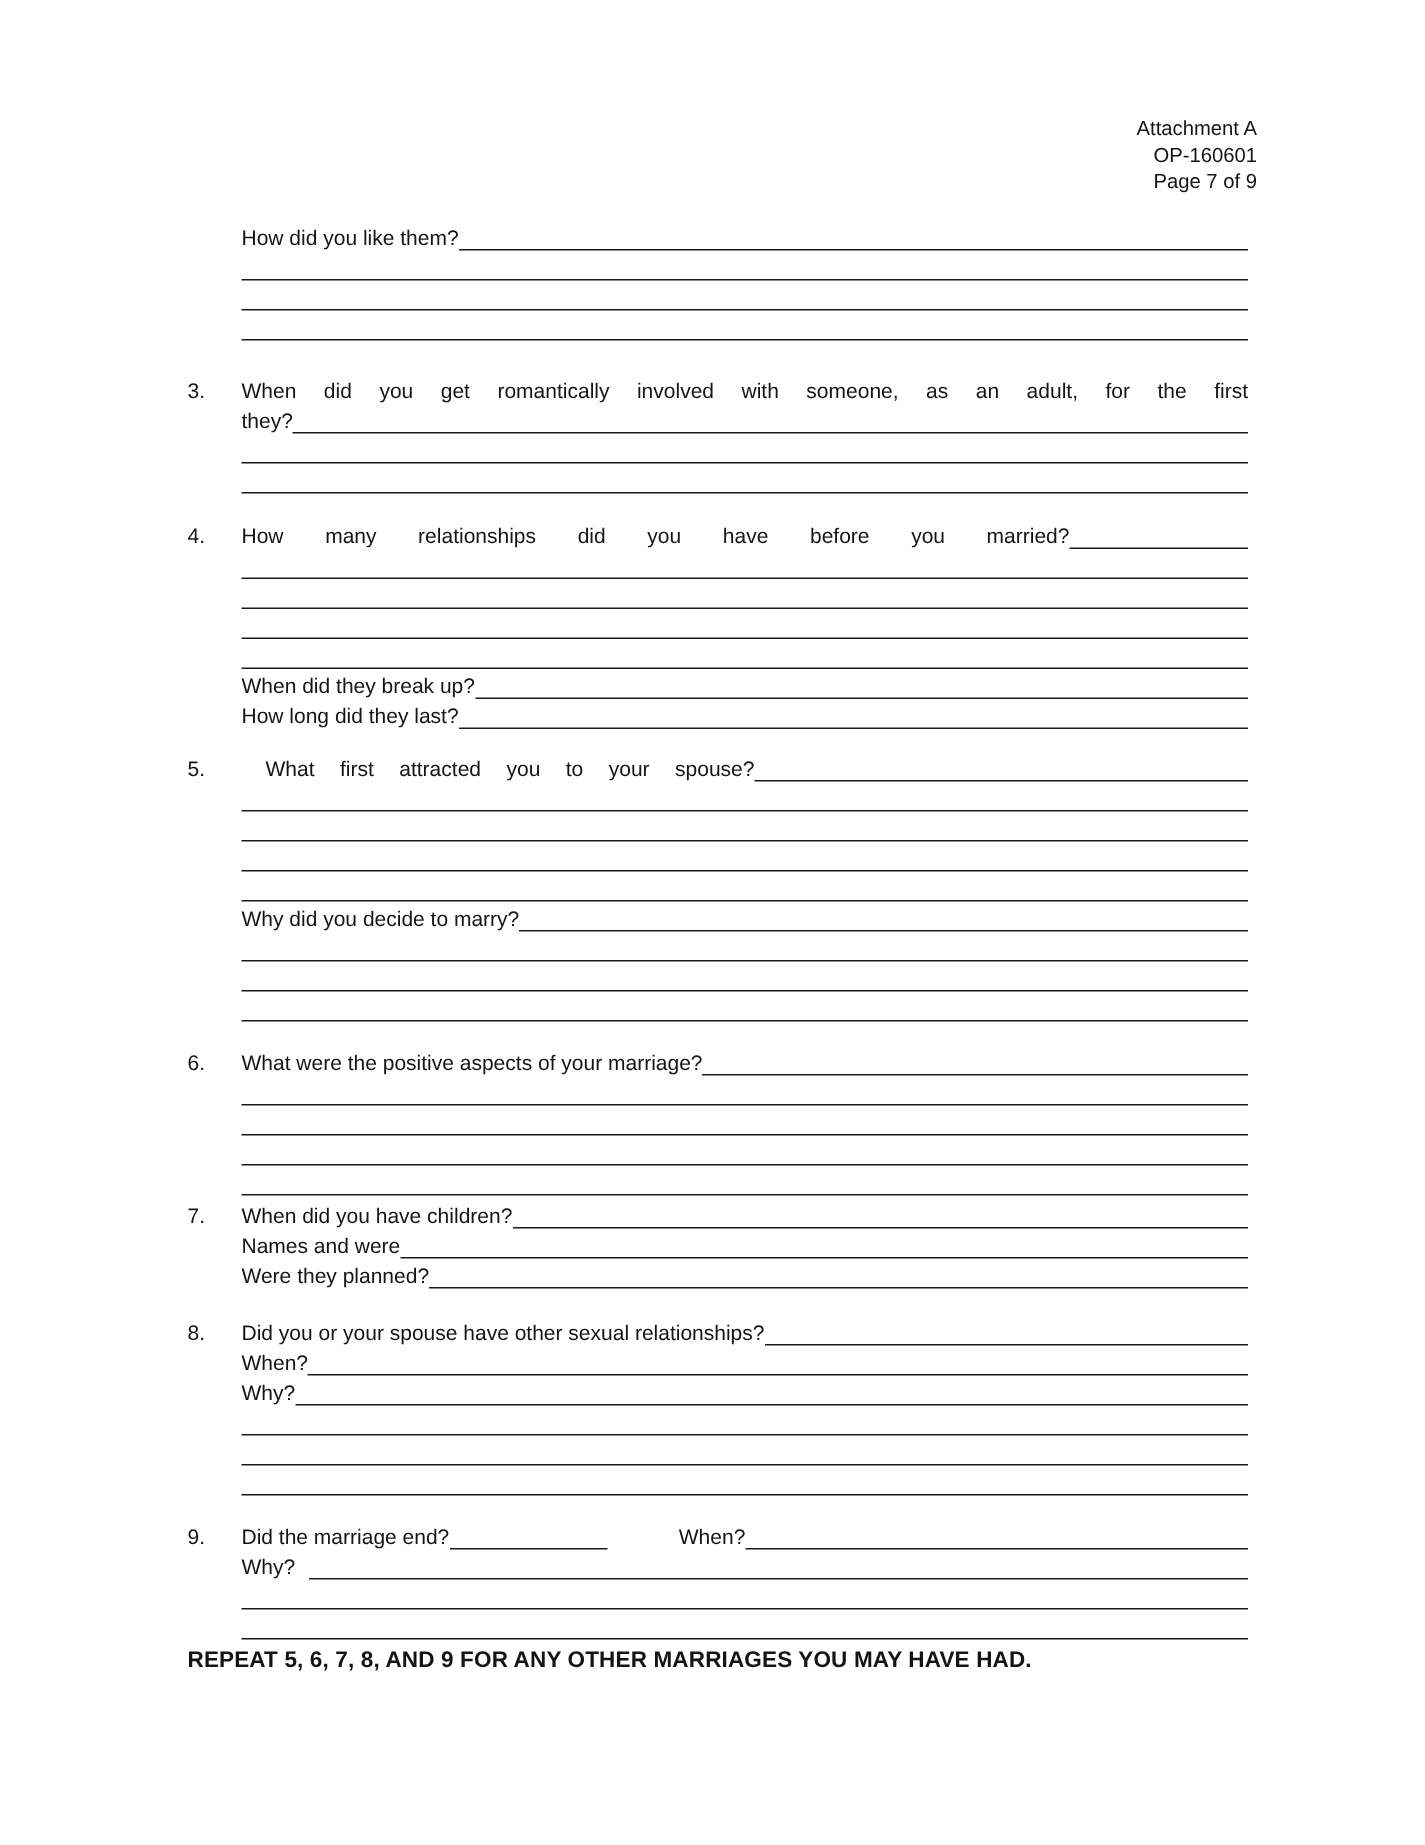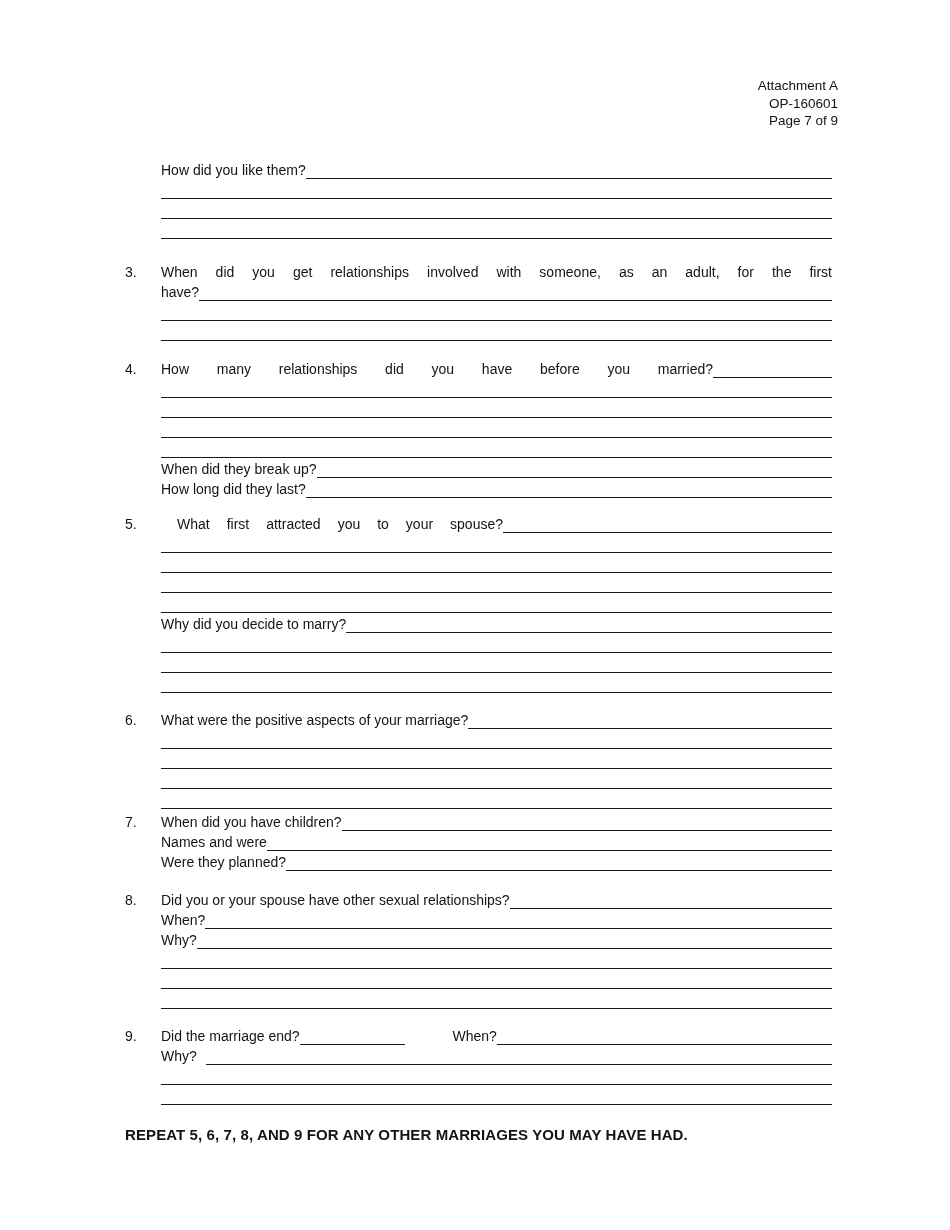--- a/index.html
+++ b/index.html
@@ -69,21 +69,21 @@
 </head>
 <body>
 
 <div class="page">
   <div class="doc-header">
     <div>Attachment A</div>
     <div>OP-160601</div>
     <div>Page 7 of 9</div>
   </div>
   <div class="doc-body">
-      <div class="block" style="margin-top: 16px;">
+      <div class="block" style="margin-top: 4px;">
         <div class="num"></div>
         <div class="rows">
           <div class="row">
             <span class="txt">How did you like them?</span>
             <div class="fill"></div>
           </div>
           <div class="row">
             <div class="fill"></div>
           </div>
           <div class="row">
@@ -91,24 +91,24 @@
           </div>
           <div class="row">
             <div class="fill"></div>
           </div>
         </div>
       </div>
       <div class="block" style="margin-top: 22px;">
         <div class="num">3.</div>
         <div class="rows">
           <div class="row">
-            <span class="txt just jfull">When did you get relationships involved with someone, as an adult, for the first</span>
-          </div>
-          <div class="row">
-            <span class="txt">have?</span>
+            <span class="txt just jfull">When did you get romantically involved with someone, as an adult, for the first</span>
+          </div>
+          <div class="row">
+            <span class="txt">they?</span>
             <div class="fill"></div>
           </div>
           <div class="row">
             <div class="fill"></div>
           </div>
           <div class="row">
             <div class="fill"></div>
           </div>
         </div>
       </div>
@@ -255,15 +255,15 @@
             <div class="fill"></div>
           </div>
           <div class="row">
             <div class="fill"></div>
           </div>
           <div class="row">
             <div class="fill"></div>
           </div>
         </div>
       </div>
-      <div class="doc-footer" style="margin-top: 19px;">REPEAT 5, 6, 7, 8, AND 9 FOR ANY OTHER MARRIAGES YOU MAY HAVE HAD.</div>
+      <div class="doc-footer" style="margin-top: 3px;">REPEAT 5, 6, 7, 8, AND 9 FOR ANY OTHER MARRIAGES YOU MAY HAVE HAD.</div>
     </div>
 </div>
 
 </body></html>

